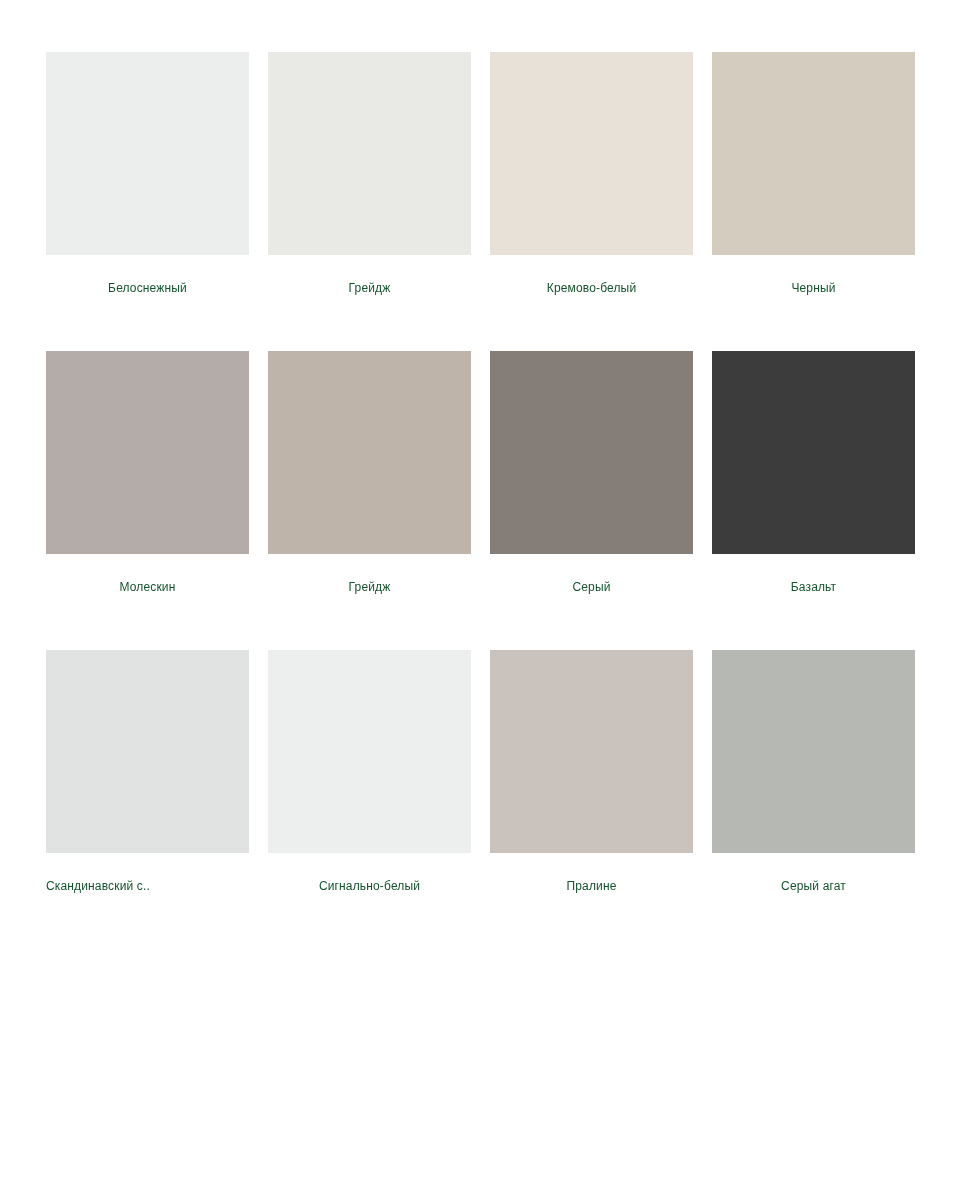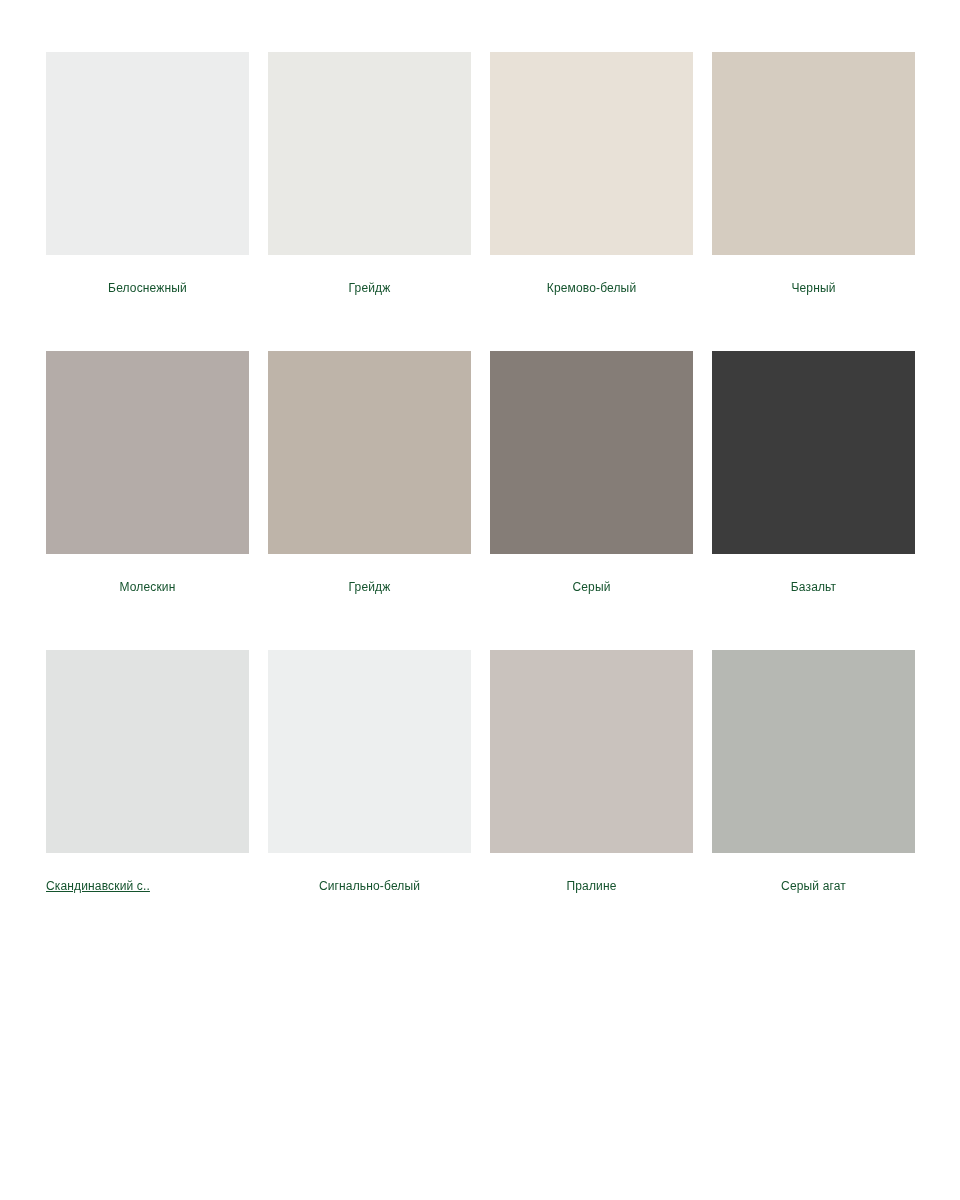--- a/index.html
+++ b/index.html
@@ -49,21 +49,20 @@
     line-height: 22px;
     letter-spacing: 0.15px;
     color: #14532d;
     text-align: center;
     white-space: nowrap;
     overflow: hidden;
   }
 
   .swatch-label.truncated {
     text-align: left;
-    text-decoration: underline;
   }
 </style>
 </head>
 <body>
 
 <div id="palette-grid">
     <div class="swatch-cell">
       <div class="swatch-chip" style="background-color: rgb(236, 237, 237);"></div>
       <div class="swatch-label">Белоснежный</div>
     </div>

